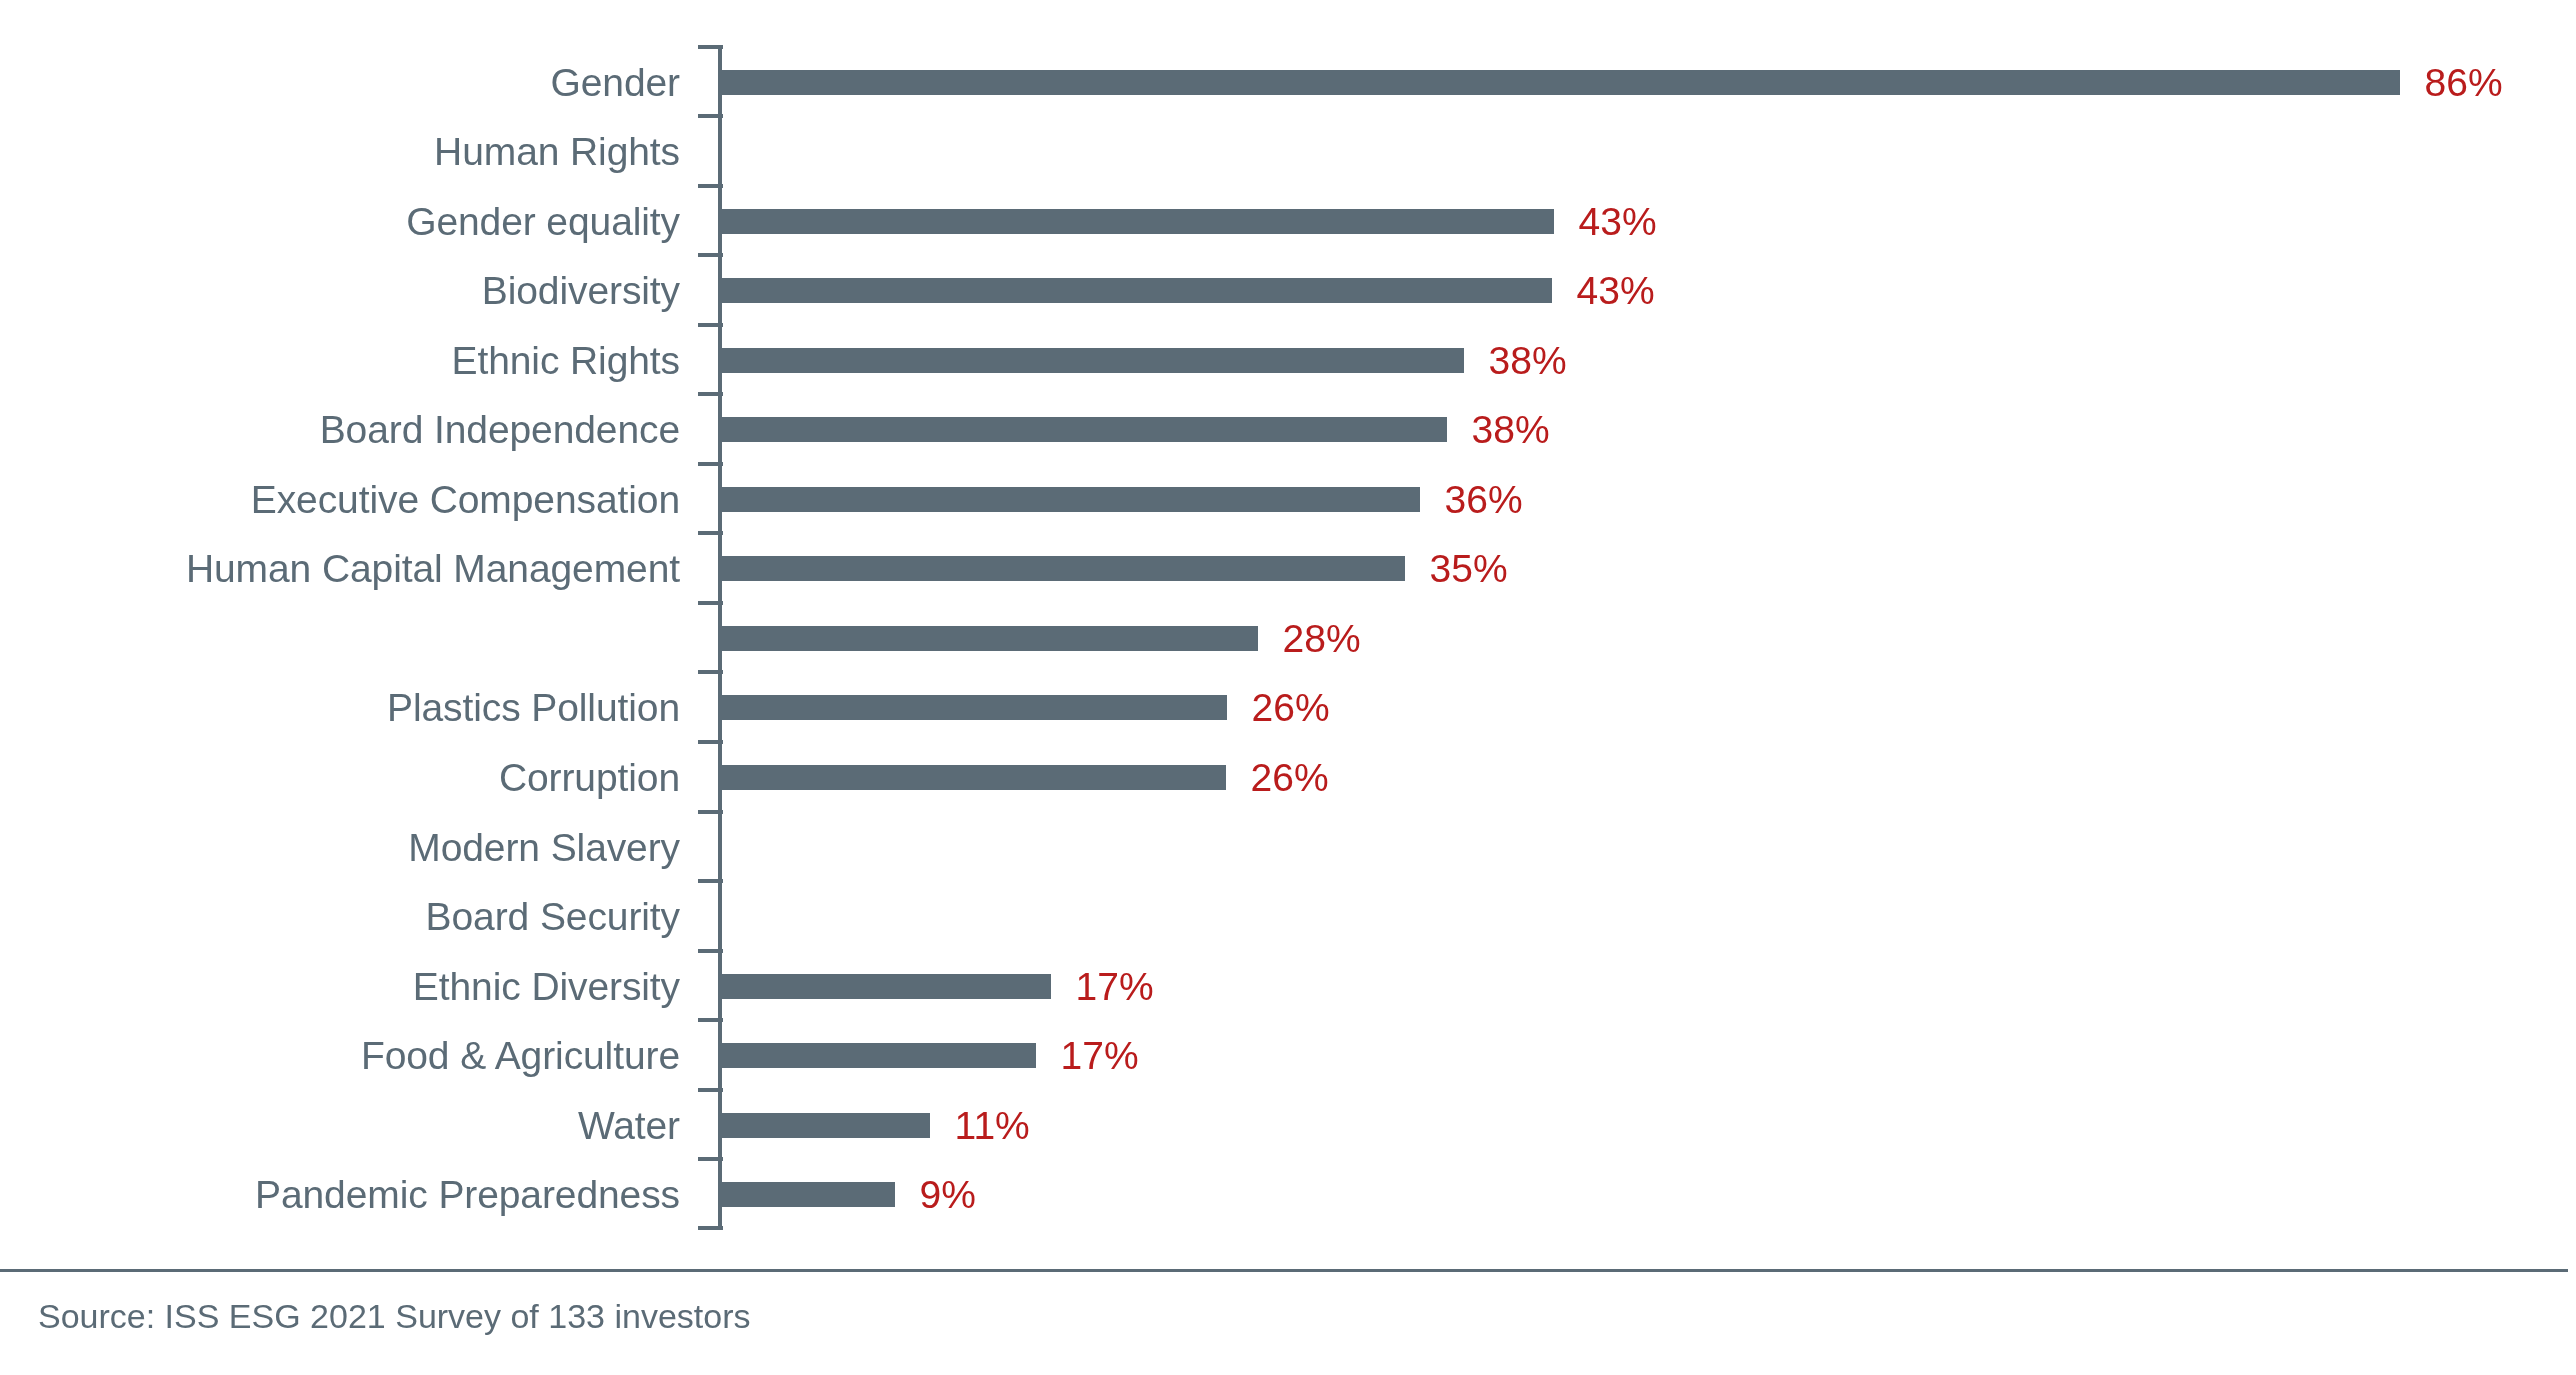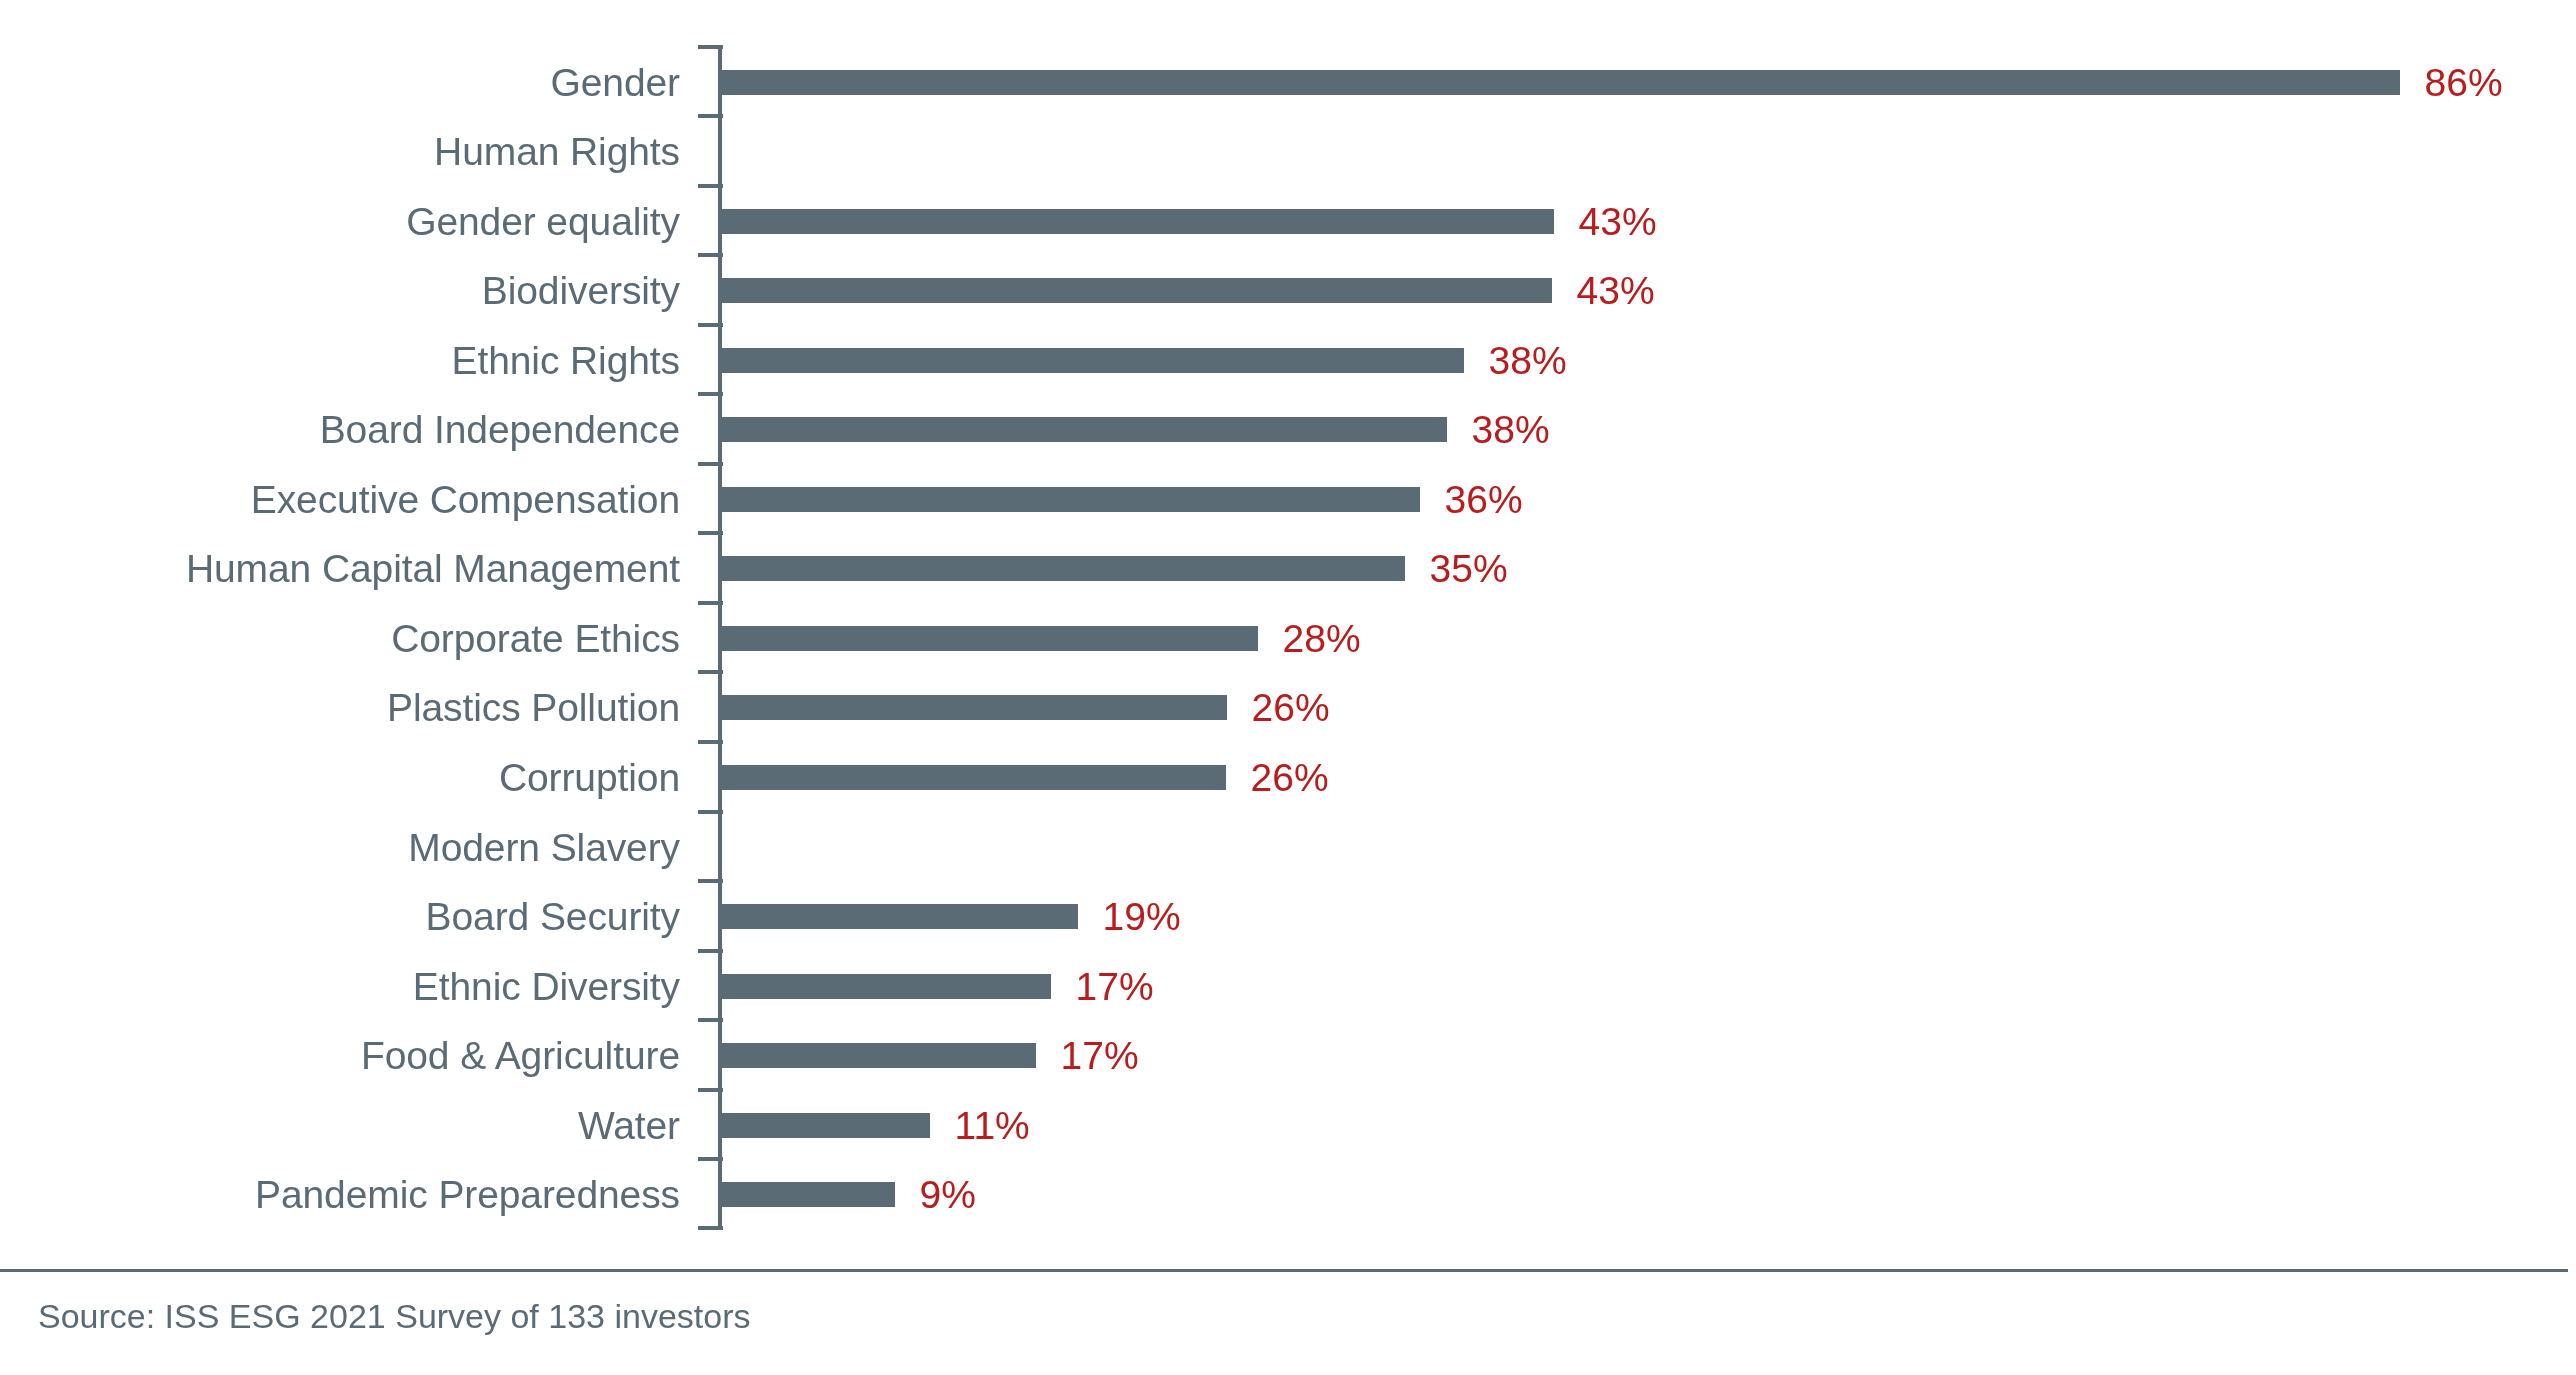--- a/index.html
+++ b/index.html
@@ -188,21 +188,20 @@
         <div class="row" style="top: 533px; height: 70px;">
           <div class="tick"></div>
           <div class="cat-label" style="height: 70px;">Human Capital Management</div>
           <div class="bar-wrap" style="height: 70px;">
             <div class="bar" style="width: 684px; background: rgb(91, 107, 118);"></div>
             <div class="bar-value">35%</div>
           </div>
         </div>
         <div class="row" style="top: 603px; height: 70px;">
           <div class="tick"></div>
-          <div class="cat-label" style="height: 70px;">Corporate Ethics</div>
           <div class="bar-wrap" style="height: 70px;">
             <div class="bar" style="width: 537px; background: rgb(91, 107, 118);"></div>
             <div class="bar-value">28%</div>
           </div>
         </div>
         <div class="row" style="top: 672px; height: 70px;">
           <div class="tick"></div>
           <div class="cat-label" style="height: 70px;">Plastics Pollution</div>
           <div class="bar-wrap" style="height: 70px;">
             <div class="bar" style="width: 506px; background: rgb(91, 107, 118);"></div>
@@ -217,24 +216,20 @@
             <div class="bar-value">26%</div>
           </div>
         </div>
         <div class="row" style="top: 812px; height: 70px;">
           <div class="tick"></div>
           <div class="cat-label" style="height: 70px;">Modern Slavery</div>
         </div>
         <div class="row" style="top: 881px; height: 70px;">
           <div class="tick"></div>
           <div class="cat-label" style="height: 70px;">Board Security</div>
-          <div class="bar-wrap" style="height: 70px;">
-            <div class="bar" style="width: 357px; background: rgb(91, 107, 118);"></div>
-            <div class="bar-value">19%</div>
-          </div>
         </div>
         <div class="row" style="top: 951px; height: 70px;">
           <div class="tick"></div>
           <div class="cat-label" style="height: 70px;">Ethnic Diversity</div>
           <div class="bar-wrap" style="height: 70px;">
             <div class="bar" style="width: 330px; background: rgb(91, 107, 118);"></div>
             <div class="bar-value">17%</div>
           </div>
         </div>
         <div class="row" style="top: 1020px; height: 70px;">

